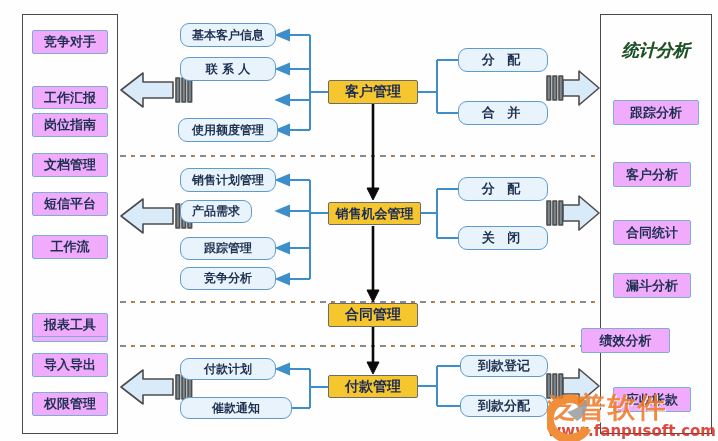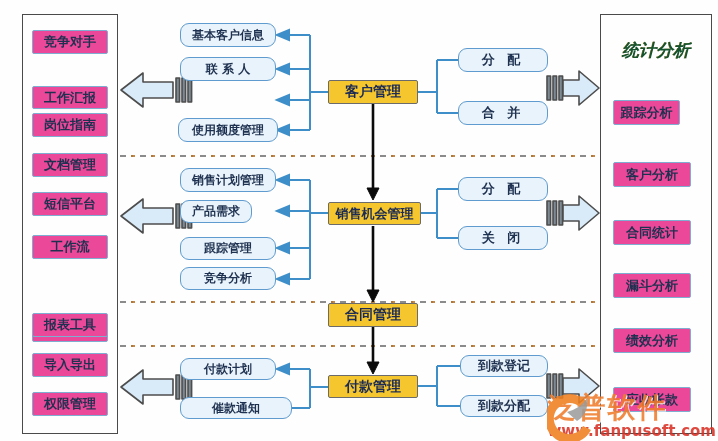--- a/index.html
+++ b/index.html
@@ -1,21 +1,21 @@
 <!DOCTYPE html>
 <html><head>
 <meta charset="utf-8">
 <style>
   html,body{margin:0;padding:0;background:#fff;}
   #stage{position:relative;width:718px;height:441px;background:#fefefe;overflow:hidden;
          font-family:"DejaVu Sans",sans-serif;}
   .panel{position:absolute;border:1.6px solid #4a4a4a;background:transparent;box-sizing:border-box;}
   .box{position:absolute;display:flex;align-items:center;justify-content:center;
        box-sizing:border-box;font-weight:bold;color:#1e3150;white-space:nowrap;}
-  .panel-box{background:#ec4899;border:1.2px solid #7fadd1;font-size:13px;border-radius:2px;}
+  .panel-box{background:#f0abfc;border:1.2px solid #7fadd1;font-size:13px;border-radius:2px;}
   .round-box{background:#e9f3fb;border:1.5px solid #5f9bce;border-radius:9px;font-size:12px;}
   .gold-box{background:#f6c62f;border:1.5px solid #6b6b6b;border-radius:2px;font-size:13px;color:#1c2c55;}
   .ops{letter-spacing:4px;}
   .right-title{position:absolute;font-weight:bold;font-style:italic;color:#14532d;font-size:17px;
        text-shadow:1px 1px 0 #fff,-0.5px -0.5px 0 #8a7020;display:flex;align-items:center;justify-content:center;}
   svg{position:absolute;left:0;top:0;}
   .wm{position:absolute;right:2px;bottom:2px;display:flex;align-items:flex-end;opacity:0.88;z-index:3;pointer-events:none;}
   .wm-txt{display:flex;flex-direction:column;align-items:flex-start;line-height:1;}
   .wm-brand{color:#f07d2d;font-size:28px;font-weight:bold;text-shadow:1px 1px 0 #fff;letter-spacing:2px;}
   .wm-url{color:#d93025;font-size:15px;font-weight:bold;margin-top:2px;}
@@ -150,25 +150,25 @@
 
   <div class="box round-box ops" style="left:458px;top:48px;width:90px;height:24px;font-size:13px;">分 配</div>
   <div class="box round-box ops" style="left:458px;top:101px;width:90px;height:24px;font-size:13px;">合 并</div>
   <div class="box round-box ops" style="left:458px;top:177px;width:90px;height:24px;font-size:13px;">分 配</div>
   <div class="box round-box ops" style="left:458px;top:226px;width:90px;height:24px;font-size:13px;">关 闭</div>
   <div class="box round-box" style="left:460px;top:355px;width:88px;height:22px;font-size:13px;">到款登记</div>
   <div class="box round-box" style="left:460px;top:395px;width:88px;height:22px;font-size:13px;">到款分配</div>
 
   <div class="panel" style="left:600px;top:14px;width:112px;height:420px;"></div>
   <div class="right-title" style="left:612px;top:38px;width:88px;height:24px;">统计分析</div>
-  <div class="box panel-box" style="left:613px;top:100px;width:67px;height:25px;">跟踪分析</div>
+  <div class="box panel-box" style="left:613px;top:100px;width:86px;height:25px;">跟踪分析</div>
   <div class="box panel-box" style="left:613px;top:162px;width:78px;height:25px;">客户分析</div>
   <div class="box panel-box" style="left:613px;top:220px;width:78px;height:25px;">合同统计</div>
   <div class="box panel-box" style="left:613px;top:273px;width:78px;height:25px;">漏斗分析</div>
-  <div class="box panel-box" style="left:613px;top:328px;width:78px;height:25px;">绩效分析</div>
+  <div class="box panel-box" style="left:581px;top:328px;width:89px;height:25px;">绩效分析</div>
   <div class="box panel-box" style="left:613px;top:387px;width:78px;height:25px;">应收帐款</div>
 
   <div class="wm">
     <svg width="46" height="50" viewBox="0 0 46 50">
       <path d="M36,10 A20,20 0 1 0 40,34" fill="none" stroke="#ef7f1f" stroke-width="9"></path>
       <path d="M20,18 Q34,14 40,4 Q42,20 30,27 Z" fill="#8c8c8c" opacity="0.85"></path>
     </svg>
     <div class="wm-txt">
       <span class="wm-brand">泛普软件</span>
       <span class="wm-url">www.fanpusoft.com</span>

